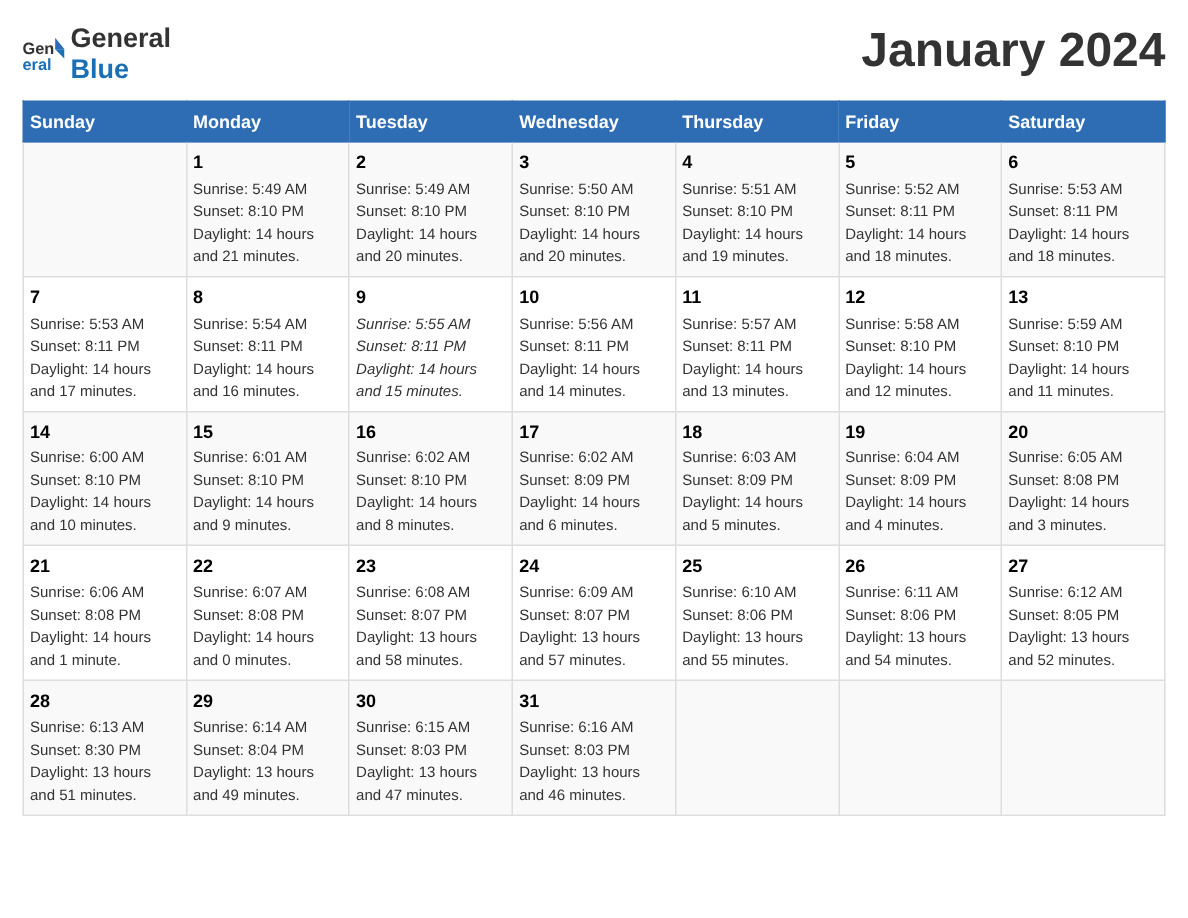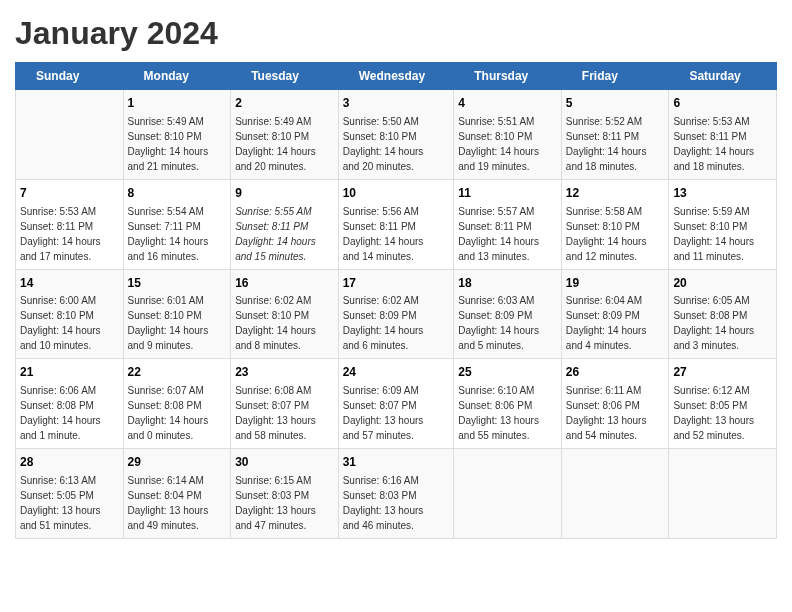--- a/index.html
+++ b/index.html
@@ -38,21 +38,21 @@
       color: #555;
     }
     table {
       width: 100%;
       border-collapse: collapse;
       font-size: 10.5px;
     }
     thead tr th {
       background-color: #2e6db4;
       color: #fff;
-      padding: 6px 20px;
+      padding: 6px 4px;
       text-align: left;
       font-size: 12px;
       font-weight: bold;
       border: 1px solid #2e6db4;
     }
     tbody tr td {
       vertical-align: top;
       padding: 5px 4px;
       border: 1px solid #ddd;
       min-width: 100px;
@@ -73,20 +73,32 @@
     .day-info {
       color: #333;
       font-size: 10px;
       line-height: 1.5;
     }
   </style>
 </head>
 <body>
 
 <div class="header-area">
+  <div class="logo">
+    <svg class="logo-icon" viewBox="0 0 36 36">
+      <text x="0" y="18" font-size="14" font-weight="bold" fill="#333">Gen</text>
+      <text x="0" y="32" font-size="14" font-weight="bold" fill="#1a6fb5">eral</text>
+      <polygon points="28,4 36,14 28,14" fill="#2e6db4"></polygon>
+      <polygon points="28,14 36,14 36,22" fill="#1a6fb5"></polygon>
+    </svg>
+    <div>
+      <span style="font-size:18px;font-weight:bold;color:#333;">General</span><br>
+      <span style="font-size:18px;font-weight:bold;color:#1a6fb5;">Blue</span>
+    </div>
+  </div>
   <div class="title-area">
     <div class="main-title">January 2024</div>
   </div>
 </div>
 
 <table>
   <thead>
     <tr>
     <th>Sunday</th>
         <th>Monday</th>
@@ -124,21 +136,21 @@
 Sunset: 8:11 PM
 Daylight: 14 hours
 and 18 minutes.</span></td>
       </tr>
       <tr>
         <td><span class="day-number">7</span><span class="day-info" style="white-space: pre-line;">Sunrise: 5:53 AM
 Sunset: 8:11 PM
 Daylight: 14 hours
 and 17 minutes.</span></td>
         <td><span class="day-number">8</span><span class="day-info" style="white-space: pre-line;">Sunrise: 5:54 AM
-Sunset: 7:11 PM
+Sunset: 8:11 PM
 Daylight: 14 hours
 and 16 minutes.</span></td>
         <td><span class="day-number">9</span><span class="day-info" style="white-space: pre-line; font-style: italic;">Sunrise: 5:55 AM
 Sunset: 8:11 PM
 Daylight: 14 hours
 and 15 minutes.</span></td>
         <td><span class="day-number">10</span><span class="day-info" style="white-space: pre-line;">Sunrise: 5:56 AM
 Sunset: 8:11 PM
 Daylight: 14 hours
 and 14 minutes.</span></td>
@@ -210,21 +222,21 @@
 Sunset: 8:06 PM
 Daylight: 13 hours
 and 54 minutes.</span></td>
         <td><span class="day-number">27</span><span class="day-info" style="white-space: pre-line;">Sunrise: 6:12 AM
 Sunset: 8:05 PM
 Daylight: 13 hours
 and 52 minutes.</span></td>
       </tr>
       <tr>
         <td><span class="day-number">28</span><span class="day-info" style="white-space: pre-line;">Sunrise: 6:13 AM
-Sunset: 5:05 PM
+Sunset: 8:30 PM
 Daylight: 13 hours
 and 51 minutes.</span></td>
         <td><span class="day-number">29</span><span class="day-info" style="white-space: pre-line;">Sunrise: 6:14 AM
 Sunset: 8:04 PM
 Daylight: 13 hours
 and 49 minutes.</span></td>
         <td><span class="day-number">30</span><span class="day-info" style="white-space: pre-line;">Sunrise: 6:15 AM
 Sunset: 8:03 PM
 Daylight: 13 hours
 and 47 minutes.</span></td>

